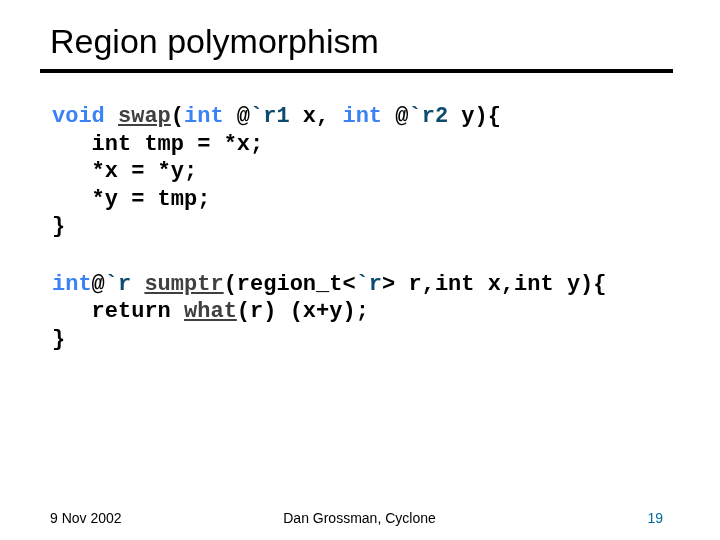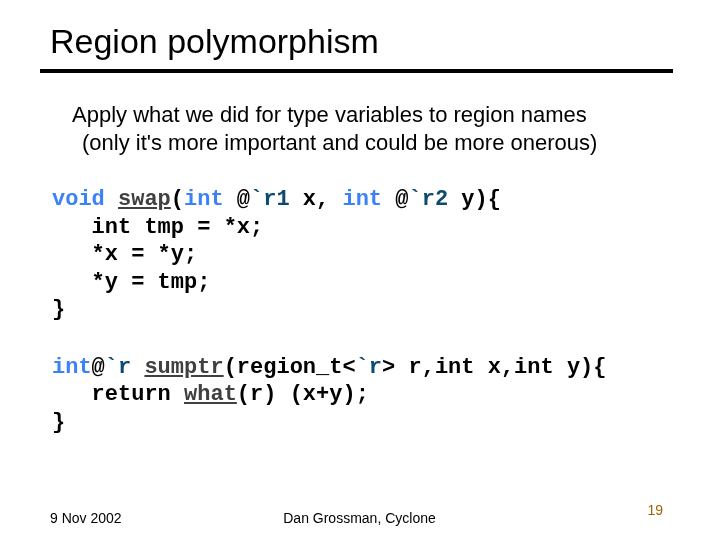--- a/index.html
+++ b/index.html
@@ -48,34 +48,30 @@
   .footer {
     position: absolute;
     left: 0;
     right: 0;
     bottom: 14px;
     font-size: 14px;
     color: #000000;
   }
   .footer .date  { position: absolute; left: 50px; bottom: 0; }
   .footer .center{ position: absolute; left: 6px; right: 0; text-align: center; bottom: 0; }
-  .footer .page  { position: absolute; right: 50px; bottom: 8px; color: #a16207; }
+  .footer .page  { position: absolute; right: 50px; bottom: 0; color: #0369a1; }
 </style>
 </head>
 <body>
 
 <div class="slide">
 
   <div class="title">Region polymorphism</div>
   <hr class="rule">
 
-  <div class="body">
-    <div>Apply what we did for type variables to region names</div>
-    <div style="padding-left:10px">(only it's more important and could be more onerous)</div>
-  </div>
 
   <div class="code"><span class="kw">void</span> <span class="fn">swap</span><span>(</span><span class="kw">int</span><span> @</span><span class="rg">`r1</span><span> x, </span><span class="kw">int</span><span> @</span><span class="rg">`r2</span><span> y){</span>
 <span>   int tmp = *x;</span>
 <span>   *x = *y;</span>
 <span>   *y = tmp;</span>
 <span>}</span></div>
 
   <div class="code"><span class="kw">int</span><span>@</span><span class="rg">`r</span><span> </span><span class="fn">sumptr</span><span>(</span><span>region_t&lt;</span><span class="rg">`r</span><span>&gt; r,int x,int y){</span>
 <span>   return </span><span class="fn">what</span><span>(r) (x+y);</span>
 <span>}</span></div>

